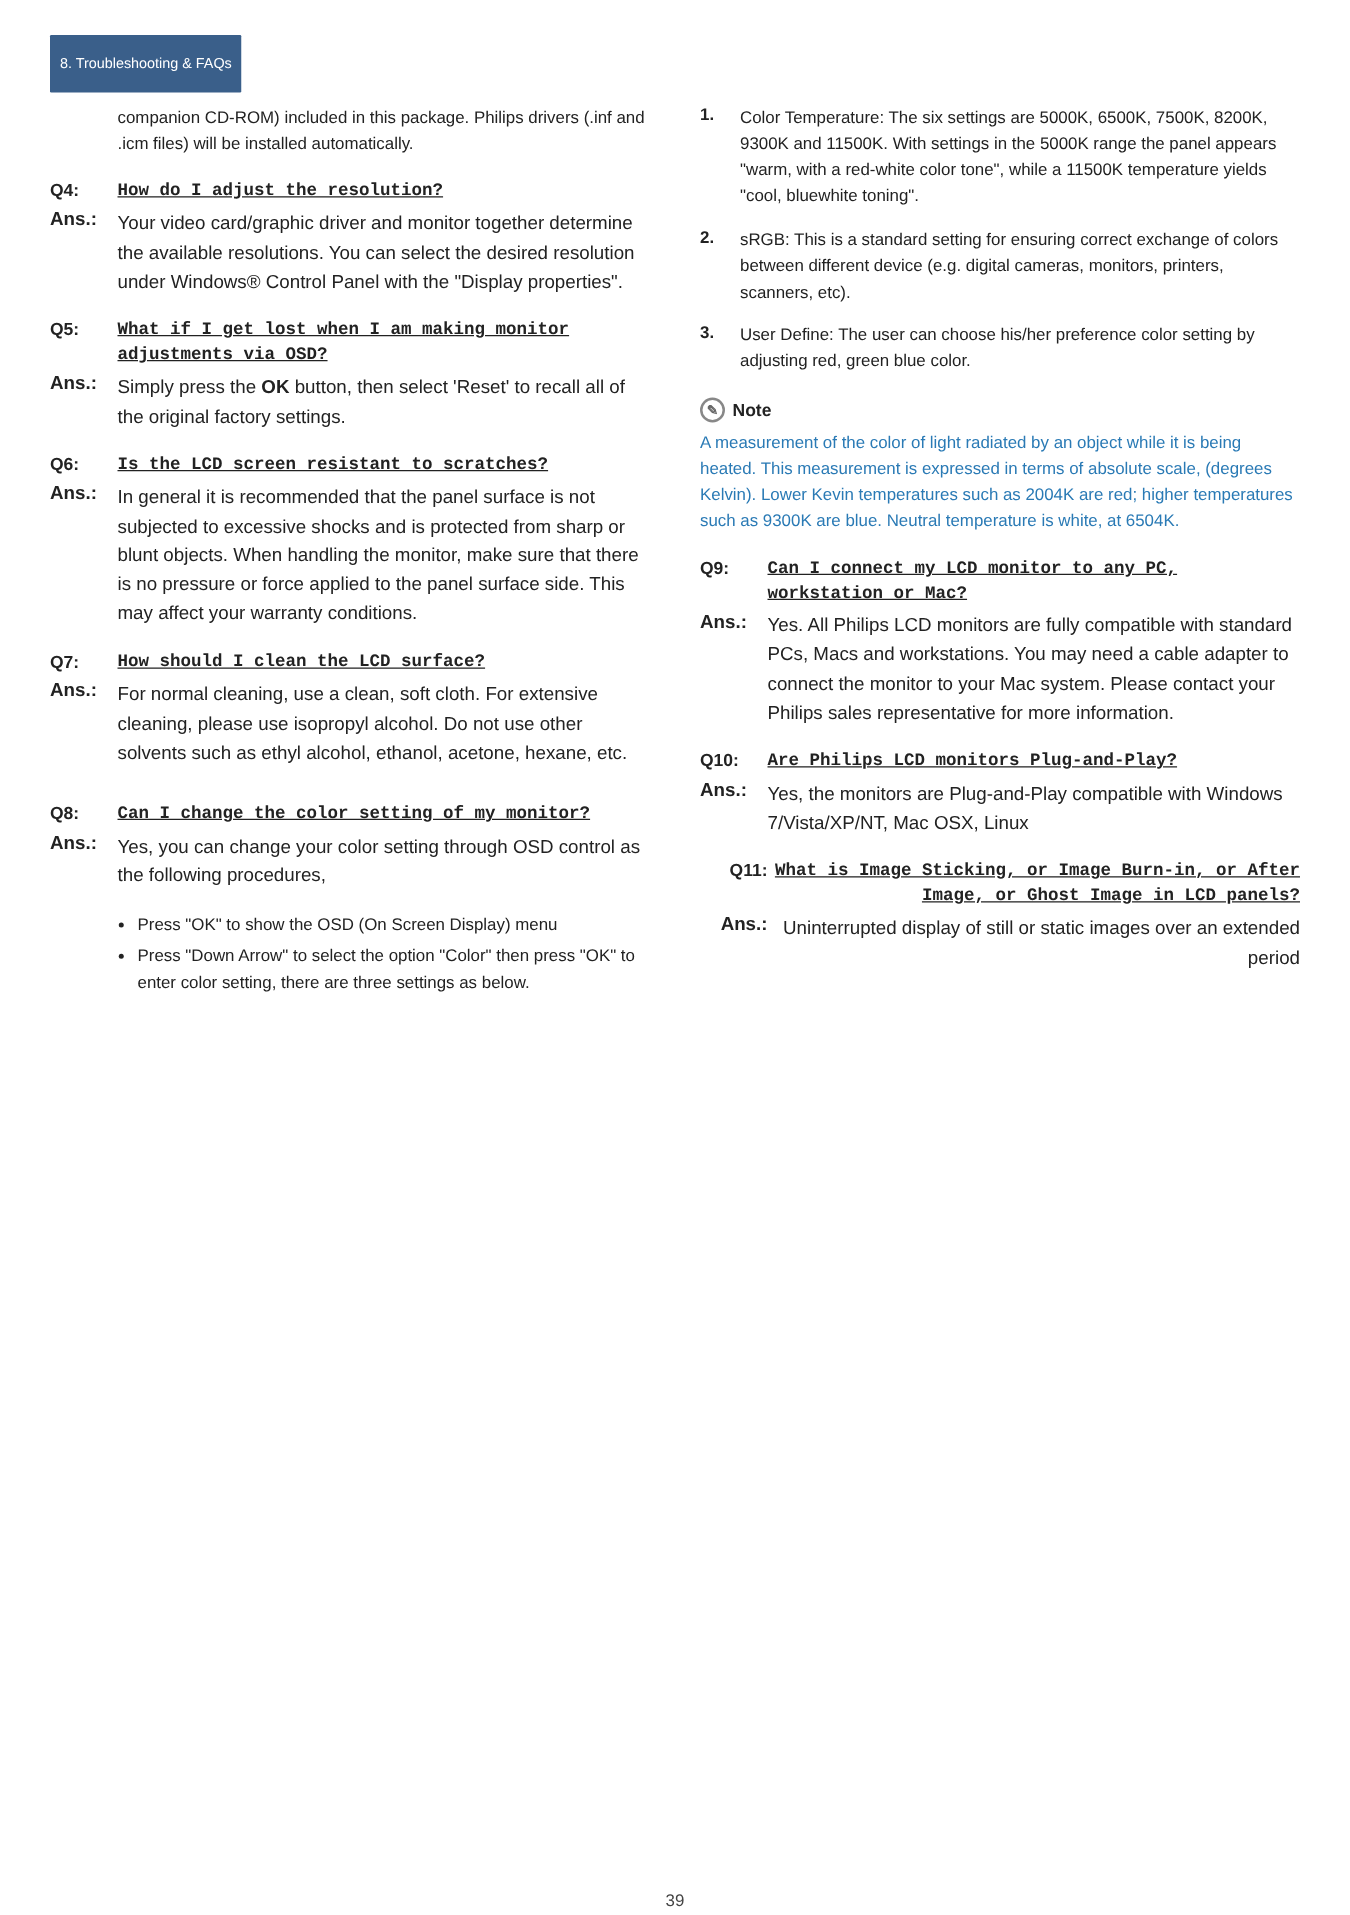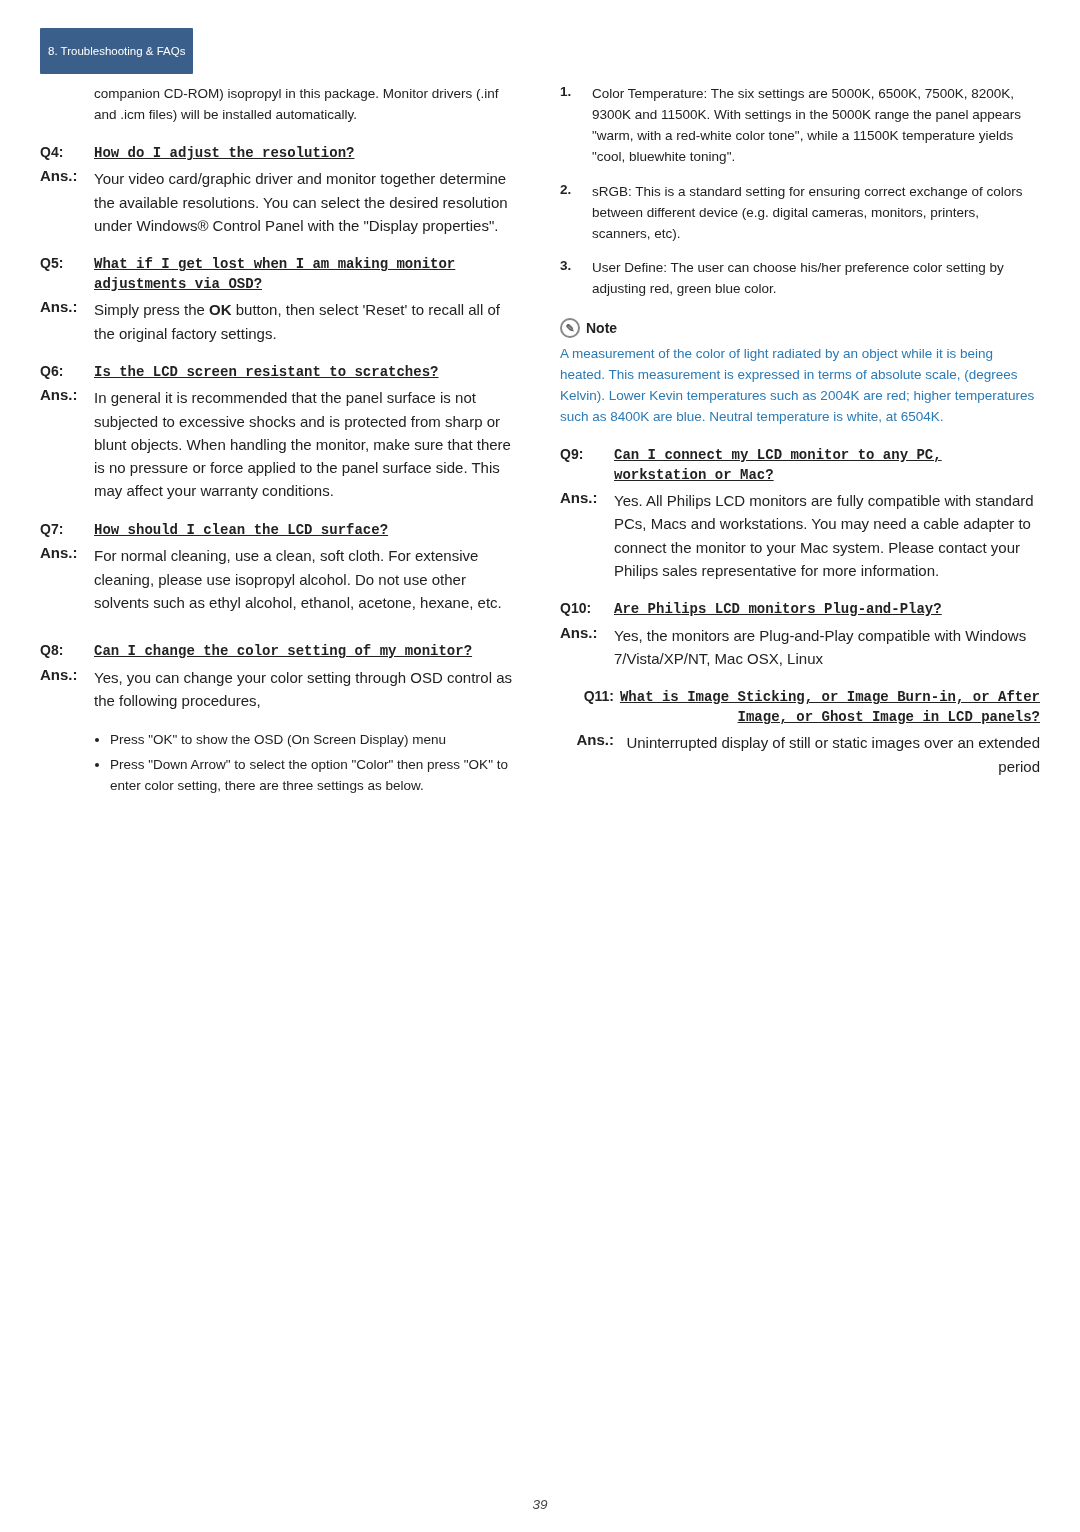--- a/index.html
+++ b/index.html
@@ -129,42 +129,41 @@
     }
     .num-text {
       font-size: 13.5px;
       line-height: 1.55;
     }
     .page-number {
       text-align: center;
       font-size: 13.5px;
       color: #444;
       position: absolute;
-      bottom: 20px;
+      bottom: 4px;
       left: 0;
       right: 0;
-      font-style: italic;
     }
     .bold-inline {
       font-weight: bold;
     }
   </style>
 </head>
 <body>
 
 <div class="page">
   
   <div class="header-tag">8. Troubleshooting &amp; FAQs</div>
 
   <div class="two-col">
 
     <div class="col-left">
 
       <div class="qa-block" style="margin-left:54px; margin-bottom:18px;">
-        <p style="font-size:13.5px; line-height:1.55;">companion CD-ROM) isopropyl in this package. Monitor drivers (.inf and .icm files) will be installed automatically.</p>
+        <p style="font-size:13.5px; line-height:1.55;">companion CD-ROM) included in this package. Philips drivers (.inf and .icm files) will be installed automatically.</p>
       </div>
 
       <div class="qa-block">
         <div class="qa-row">
           <span class="qa-label qa-label-q">Q4:</span>
           <span class="qa-question">How do I adjust the resolution?</span>
         </div>
         <div class="qa-row" style="margin-top:4px;">
           <span class="qa-label qa-label-ans">Ans.:</span>
           <span class="qa-answer">Your video card/graphic driver and monitor together determine the available resolutions. You can select the desired resolution under Windows® Control Panel with the "Display properties".</span>
@@ -241,21 +240,21 @@
           <span class="num-text">User Define: The user can choose his/her preference color setting by adjusting red, green blue color.</span>
         </div>
 
       </div>
 
       <div class="note-box">
         <div class="note-title">
           <span class="note-icon">✎</span>
           <span>Note</span>
         </div>
-        <p class="note-text">A measurement of the color of light radiated by an object while it is being heated. This measurement is expressed in terms of absolute scale, (degrees Kelvin). Lower Kevin temperatures such as 2004K are red; higher temperatures such as 8400K are blue. Neutral temperature is white, at 6504K.</p>
+        <p class="note-text">A measurement of the color of light radiated by an object while it is being heated. This measurement is expressed in terms of absolute scale, (degrees Kelvin). Lower Kevin temperatures such as 2004K are red; higher temperatures such as 9300K are blue. Neutral temperature is white, at 6504K.</p>
       </div>
 
       <div class="qa-block" style="margin-top:16px;">
         <div class="qa-row">
           <span class="qa-label qa-label-q">Q9:</span>
           <span class="qa-question">Can I connect my LCD monitor to any PC, workstation or Mac?</span>
         </div>
         <div class="qa-row" style="margin-top:4px;">
           <span class="qa-label qa-label-ans">Ans.:</span>
           <span class="qa-answer">Yes. All Philips LCD monitors are fully compatible with standard PCs, Macs and workstations. You may need a cable adapter to connect the monitor to your Mac system. Please contact your Philips sales representative for more information.</span>

